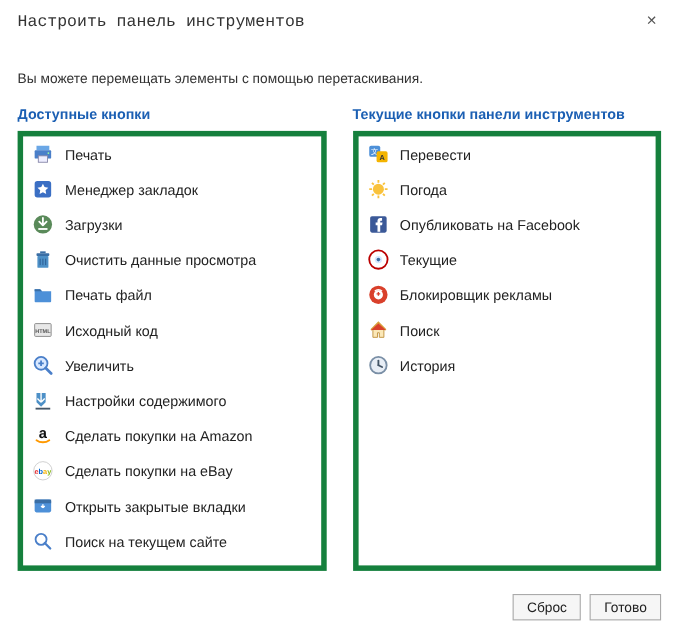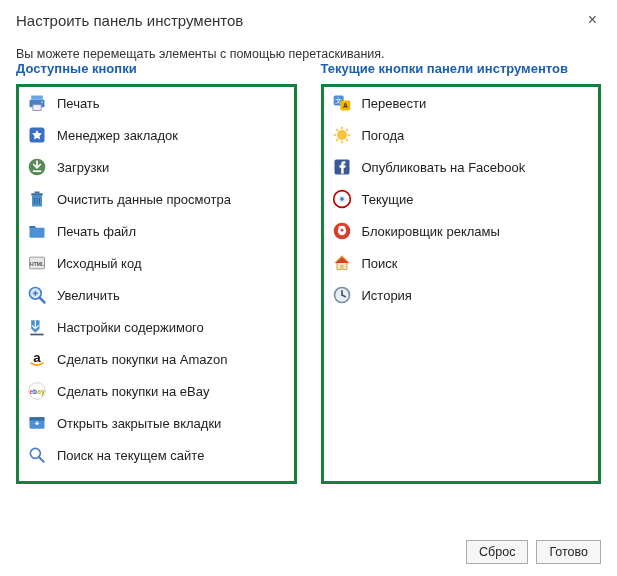--- a/index.html
+++ b/index.html
@@ -15,50 +15,52 @@
   }
   .header {
     display: flex;
     justify-content: space-between;
     align-items: flex-start;
   }
   .title {
     font-size: 15px;
     color: #333;
     font-weight: normal;
-    margin-bottom: 18px;
+    margin-bottom: 35px;
+    font-family: Liberation Mono, monospace;
   }
   .close {
     font-size: 16px;
     color: #555;
     cursor: pointer;
     line-height: 1;
     padding: 0 4px;
   }
   .subtitle {
     font-size: 12.5px;
     color: #333;
+    margin-bottom: 18px;
   }
   .columns {
     display: flex;
     gap: 24px;
   }
   .col {
     flex: 1;
     display: flex;
     flex-direction: column;
   }
   .col-header {
     font-size: 13px;
     font-weight: bold;
     color: #1b5fb3;
     margin-bottom: 8px;
   }
   .listbox {
-    border: 3px solid #15803d;
+    border: 5px solid #15803d;
     background: #fff;
     height: 400px;
     position: relative;
     overflow: hidden;
   }
   .list-scroll {
     height: 100%;
     overflow-y: scroll;
   }
   .list-scroll::-webkit-scrollbar { width: 15px; }

